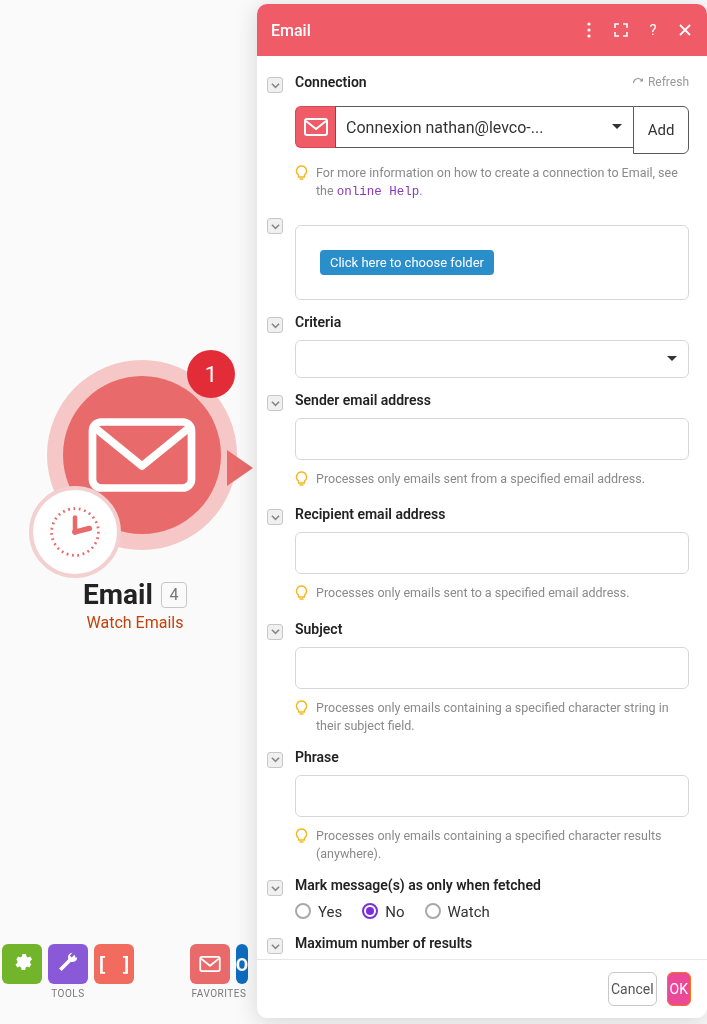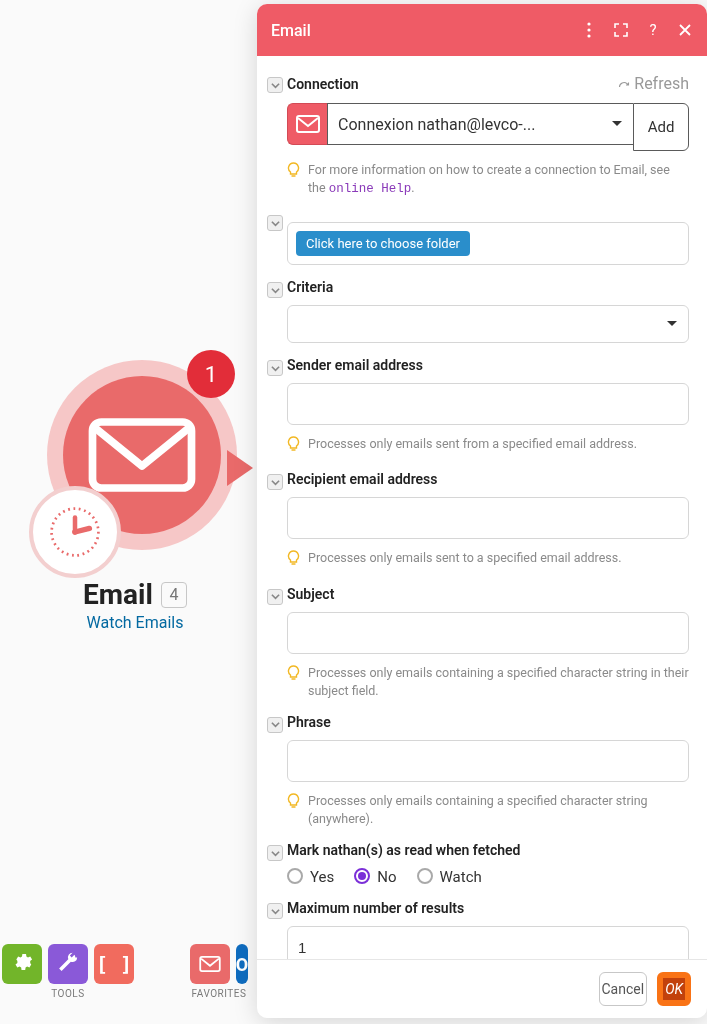--- a/index.html
+++ b/index.html
@@ -11,75 +11,75 @@
 .node-outer { position: absolute; left: 12px; top: 10px; width: 190px; height: 190px; border-radius: 50%; background: #f6c7c7; }
 .node-inner { position: absolute; left: 28px; top: 26px; width: 158px; height: 158px; border-radius: 50%; background: #e96a6a; display: flex; align-items: center; justify-content: center; }
 .node-inner svg { width: 110px; height: 90px; }
 .node-badge { position: absolute; right: 0px; top: 0px; width: 48px; height: 48px; border-radius: 50%; background: #e22d39; color: #fff; display: flex; align-items: center; justify-content: center; font-size: 22px; }
 .node-clock { position: absolute; left: -6px; bottom: -18px; width: 92px; height: 92px; border-radius: 50%; background: #fff; border: 4px solid #f3cfcf; display: flex; align-items: center; justify-content: center; }
 .node-clock svg { width: 54px; height: 54px; }
 .node-arrow { position: absolute; right: -18px; top: 50%; margin-top:-5px; width: 0; height: 0; border-top: 18px solid transparent; border-bottom: 18px solid transparent; border-left: 26px solid #e96a6a; }
 .node-title-row { margin-top: 18px; display: flex; align-items: center; justify-content: center; gap: 8px; }
 .node-title { font-size: 28px; font-weight: 700; color: #222; }
 .node-count { display: inline-flex; align-items: center; justify-content: center; min-width: 26px; height: 26px; border: 1px solid #c7c7c7; border-radius: 4px; color: #777; font-size: 16px; padding: 0 4px; }
-.node-sub { color: #0369a1; font-size: 16px; margin-top: 2px; }
+.node-sub { color: #c2410c; font-size: 16px; margin-top: 2px; }
 
 
 .footer { position: absolute; bottom: 10px; left: 0; right: 0; height: 70px; display: flex; align-items: flex-start; gap: 8px; padding-left: 2px; }
 .footer-group { display: flex; flex-direction: column; align-items: center; gap: 4px; }
 .footer-icons { display: flex; gap: 6px; }
 .footer-tile { width: 40px; height: 40px; border-radius: 6px; display: flex; align-items: center; justify-content: center; color: #fff; font-size: 22px; }
 .tile-green { background: #72b52a; }
 .tile-purple { background: #8a59d8; }
 .tile-coral { background: #f16b5e; }
 .tile-red { background: #e96a6a; }
 .tile-blue { background: #0f6cbf; }
 .footer-label { font-size: 10px; letter-spacing: 0.5px; color: #7a7a7a; }
 
 
 .panel { position: absolute; right: 0; top: 4px; width: 450px; height: 1014px; background: #fff; border-radius: 10px; box-shadow: 0 4px 24px rgba(0,0,0,0.15); display: flex; flex-direction: column; overflow: hidden; }
 .panel-header { background: #ef5b66; color: #fff; height: 52px; display: flex; align-items: center; justify-content: space-between; padding: 0 14px; }
 .panel-header-title { font-size: 16px; font-weight: 500; }
 .panel-header-actions { display: flex; gap: 16px; align-items: center; }
 .header-icon { width: 16px; height: 16px; display: inline-flex; align-items: center; justify-content: center; cursor: pointer; }
 .panel-body { flex: 1; overflow-y: auto; padding: 18px 18px 0 10px; }
-.field-row { display: flex; align-items: flex-start; gap: 4px; margin-bottom: 14px; }
+.field-row { display: flex; align-items: flex-start; gap: 12px; margin-bottom: 14px; }
 .field-chk { width: 16px; height: 16px; border: 1px solid #c7c7c7; border-radius: 3px; background: #f0f0f0; display: flex; align-items: center; justify-content: center; margin-top: 3px; flex-shrink: 0; }
 .field-chk svg { width: 9px; height: 9px; }
 .field-col { flex: 1; }
 .field-label { font-size: 14px; font-weight: 600; color: #222; }
 .field-label-row { display: flex; justify-content: space-between; align-items: center; }
-.refresh { font-size: 16px; color: #999; display: flex; align-items: flex-end; gap: 4px; cursor: pointer; }
-
-.conn-row { display: flex; align-items: stretch; margin-top: 10px; }
+.refresh { font-size: 12px; color: #999; display: flex; align-items: flex-end; gap: 4px; cursor: pointer; }
+
+.conn-row { display: flex; align-items: stretch; margin-top: 16px; }
 .conn-icon { width: 40px; height: 42px; background: #ef5b66; border: 1px solid #d34a55; border-right: none; border-radius: 6px 0 0 6px; display: flex; align-items: center; justify-content: center; }
 .conn-icon svg { width: 24px; height: 18px; }
 .conn-select { flex: 1; height: 42px; border: 1px solid #5a5a5a; border-right: none; display: flex; align-items: center; justify-content: space-between; padding: 0 10px; font-size: 16px; color: #333; cursor: pointer; }
 .conn-add { width: 56px; height: 48px; border: 1px solid #5a5a5a; border-radius: 0 6px 6px 0; display: flex; align-items: center; justify-content: center; font-size: 15px; color: #333; cursor: pointer; }
 
 .hint-row { display: flex; gap: 8px; margin-top: 10px; font-size: 12.5px; color: #8a8a8a; line-height: 1.45; }
 .hint-bulb { color: #f2b824; flex-shrink: 0; margin-top:1px; }
 .hint-row a { color: #8a3ab9; text-decoration: none; font-family: Liberation Mono, monospace; }
 
 .text-input { width: 100%; height: 42px; border: 1px solid #d6d6d6; border-radius: 6px; padding: 0 10px; font-size: 15px; margin-top: 10px; color: #333; }
-.folder-box { width: 100%; border: 1px solid #d6d6d6; border-radius: 6px; padding: 8px; margin-top: 10px; }
+.folder-box { width: 100%; border: 1px solid #d6d6d6; border-radius: 6px; padding: 24px; margin-top: 10px; }
 .folder-pill { display: inline-block; background: #2a8ecb; color: #fff; font-size: 13px; padding: 5px 10px; border-radius: 4px; cursor: pointer; }
 
 .criteria-select { width: 100%; height: 38px; border: 1px solid #d6d6d6; border-radius: 6px; margin-top: 10px; display: flex; align-items: center; justify-content: flex-end; padding: 0 10px; cursor: pointer; }
 
 .radio-row { display: flex; gap: 20px; margin-top: 10px; align-items: center; }
 .radio-opt { display: flex; align-items: flex-start; gap: 7px; font-size: 15px; color: #333; cursor: pointer; }
 .radio-circle { width: 16px; height: 16px; border-radius: 50%; border: 2px solid #a9a9a9; display: flex; align-items: center; justify-content: center; }
 .radio-circle.sel { border-color: #7b2fd8; }
 .radio-dot { width: 8px; height: 8px; border-radius: 50%; background: #7b2fd8; }
 
 .panel-footer { border-top: 1px solid #e6e6e6; padding: 12px 16px; display: flex; justify-content: flex-end; gap: 10px; }
 .btn { height: 34px; padding: 0 2px; border-radius: 6px; font-size: 14px; display: flex; align-items: center; cursor: pointer; }
 .btn-cancel { background: #fff; border: 1px solid #c7c7c7; color: #555; }
-.btn-ok { background: #c2410c; border: 6px solid #f97316; color: #fff; font-style: italic; }
+.btn-ok { background: #ec4899; border: 1px solid #f97316; color: #fff; }
 
 
 .panel-body::-webkit-scrollbar { width: 6px; }
 .panel-body::-webkit-scrollbar-thumb { background: #d0d0d0; border-radius: 3px; }
 
 </style>
 </head>
 <body>
 
 <div class="canvas-node">
@@ -321,33 +321,33 @@
       </div>
       <div class="field-col">
         <div class="field-label">Phrase</div>
         <input class="text-input" style="">
         <div class="hint-row">
           <span class="hint-bulb">
             <svg width="13" height="16" viewBox="0 0 13 16" fill="none" stroke="#f2b824" stroke-width="1.4">
                 <path d="M6.5 1a5 5 0 00-3 9v2h6v-2a5 5 0 00-3-9zM4.5 14h4"></path>
               </svg>
           </span>
-          <span>Processes only emails containing a specified character string (anywhere).</span>
-        </div>
-      </div>
-    </div>
-
-    <div class="field-row">
-      <div class="field-chk">
-        <svg viewBox="0 0 10 10" stroke="#888" stroke-width="1.8" fill="none">
-            <path d="M1 3l4 4 4-4"></path>
-          </svg>
-      </div>
-      <div class="field-col">
-        <div class="field-label">Mark nathan(s) as read when fetched</div>
+          <span>Processes only emails containing a specified character results (anywhere).</span>
+        </div>
+      </div>
+    </div>
+
+    <div class="field-row">
+      <div class="field-chk">
+        <svg viewBox="0 0 10 10" stroke="#888" stroke-width="1.8" fill="none">
+            <path d="M1 3l4 4 4-4"></path>
+          </svg>
+      </div>
+      <div class="field-col">
+        <div class="field-label">Mark message(s) as only when fetched</div>
         <div class="radio-row">
           <div class="radio-opt">
             <span class="radio-circle"></span>
             <span>Yes</span>
           </div>
           <div class="radio-opt">
             <span class="radio-circle sel">
                 <span class="radio-dot"></span>
               </span>
             <span>No</span>

